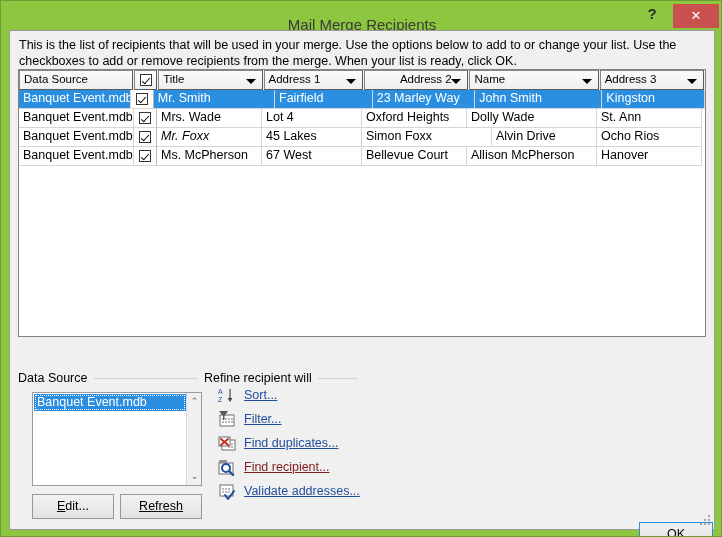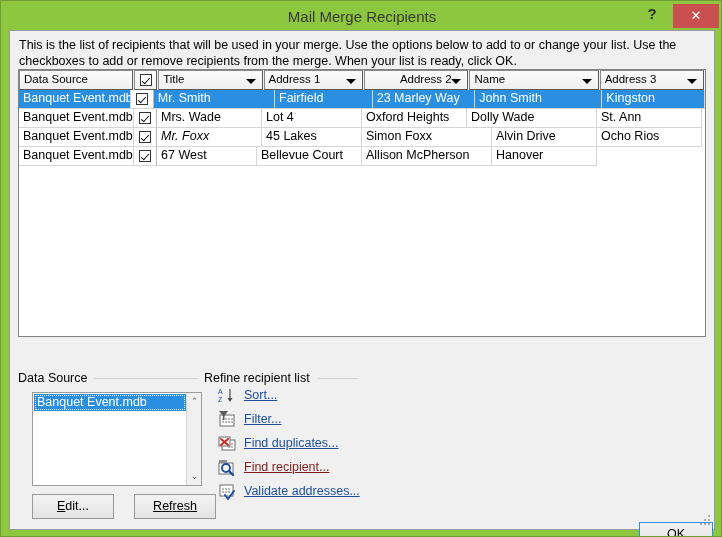--- a/index.html
+++ b/index.html
@@ -21,21 +21,21 @@
   }
   
   #titlebar {
     position: absolute;
     left: 0; top: 0;
     width: 722px;
     height: 31px;
   }
   #title-text {
     position: absolute;
-    left: 0; top: 0;
+    left: 0; top: 8px;
     width: 722px;
     line-height: 31px;
     text-align: center;
     font-size: 15px;
     color: #3a3a3a;
     font-family: "Liberation Sans", sans-serif;
   }
   #help-btn {
     position: absolute;
     right: 58px; top: 0px;
@@ -230,21 +230,21 @@
     position: absolute;
     background: linear-gradient(#f3f3f3, #e3e3e3);
     border: 1px solid #989898;
     box-sizing: border-box;
     font-size: 12.5px;
     color: #000000;
     text-align: center;
     cursor: default;
   }
   #edit-btn { left: 22px; top: 463px; width: 82px; height: 25px; line-height: 23px; }
-  #refresh-btn { left: 124px; top: 463px; width: 82px; height: 25px; line-height: 23px; text-decoration: underline; }
+  #refresh-btn { left: 110px; top: 463px; width: 82px; height: 25px; line-height: 23px; text-decoration: underline; }
   .acc { text-decoration: underline; }
   
   .refine-row {
     position: absolute;
     left: 208px;
     height: 22px;
   }
   .refine-icon {
     position: absolute;
     left: 0; top: 1px;
@@ -328,20 +328,21 @@
             <div class="dcell checkcol" style="width: 23px;"><span class="chk"></span></div>
             <div class="dcell" style="width: 105px; font-style: italic;">Mr. Foxx</div>
             <div class="dcell" style="width: 100px;">45 Lakes</div>
             <div class="dcell" style="width: 130px;">Simon Foxx</div>
             <div class="dcell" style="width: 105px;">Alvin Drive</div>
             <div class="dcell" style="width: 105px;">Ocho Rios</div>
           </div>
           <div class="data-row">
             <div class="dcell" style="width: 115px;">Banquet Event.mdb</div>
             <div class="dcell checkcol" style="width: 23px;"><span class="chk"></span></div>
+            <div class="dcell" style="width: 105px;">Ms. McPherson</div>
             <div class="dcell" style="width: 100px;">67 West</div>
             <div class="dcell" style="width: 105px;">Bellevue Court</div>
             <div class="dcell" style="width: 130px;">Allison McPherson</div>
             <div class="dcell" style="width: 105px;">Hanover</div>
           </div>
         </div>
     </div>
 
     <div class="group-label" style="left:8px; top:340px;">Data Source</div>
     <div class="group-rule" style="left:84px; top:347px; width:104px;"></div>
@@ -350,21 +351,21 @@
       <div id="ds-item">Banquet Event.mdb</div>
       <div id="ds-scroll">
         <div class="sb-arrow up">⌃</div>
         <div class="sb-arrow down">⌄</div>
       </div>
     </div>
 
     <div class="btn" id="edit-btn"><span id="edit-label"><span class="acc">E</span><span>d</span><span>i</span><span>t</span><span>.</span><span>.</span><span>.</span></span></div>
     <div class="btn" id="refresh-btn"><span id="refresh-label"><span>R</span><span>e</span><span>f</span><span>r</span><span>e</span><span>s</span><span class="acc">h</span></span></div>
 
-    <div class="group-label" style="left:194px; top:340px;">Refine recipient list</div>
+    <div class="group-label" style="left:194px; top:340px;">Refine recipient will</div>
     <div class="group-rule" style="left:308px; top:347px; width:40px;"></div>
 
     <div id="refine-links">
         <div class="refine-row" style="top: 355px;">
           <span class="refine-icon"><svg viewBox="0 0 18 17">
               <text x="0" y="7" font-size="7" font-family="Liberation Sans, sans-serif" fill="#1f4e9c">A</text>
               <text x="0" y="15" font-size="7" font-family="Liberation Sans, sans-serif" fill="#1f4e9c">Z</text>
               <line x1="12" y1="2" x2="12" y2="13" stroke="#4a4a4a" stroke-width="1.2"></line>
               <polygon points="9.5,11 14.5,11 12,15" fill="#4a4a4a"></polygon>
             </svg></span>

